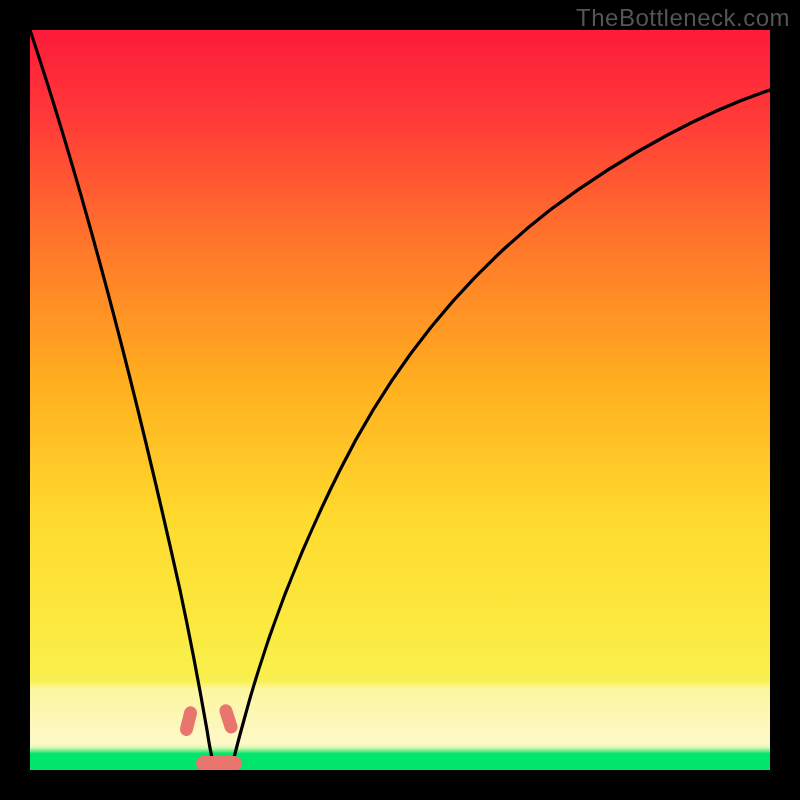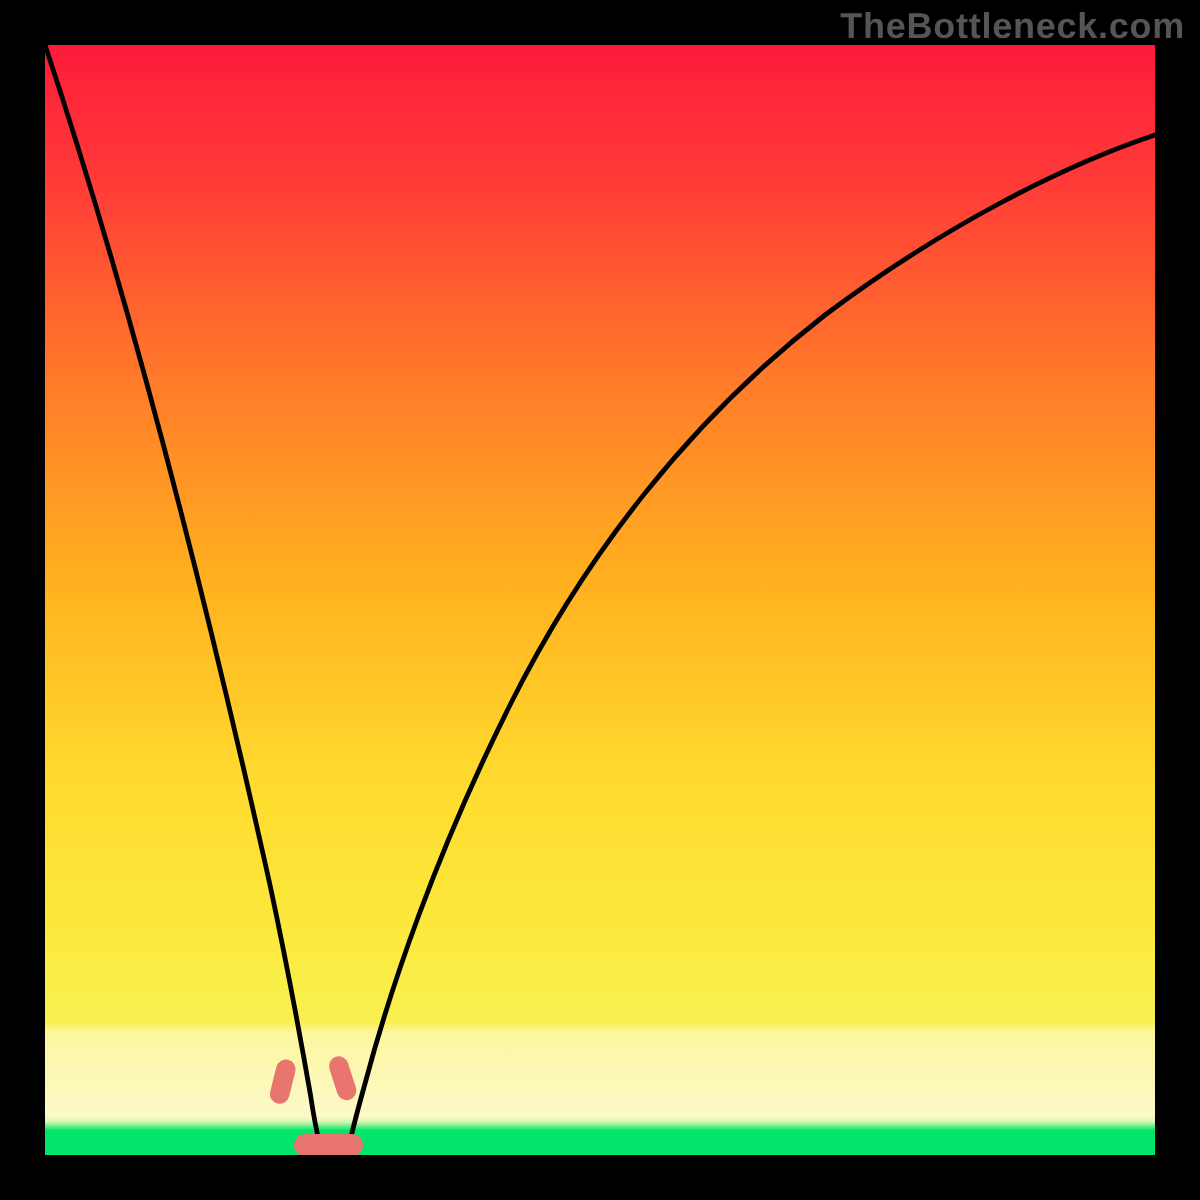--- a/index.html
+++ b/index.html
@@ -32,21 +32,21 @@
   .curve {
     position: absolute;
     inset: 0;
   }
   .watermark {
     position: absolute;
     top: 4px;
     right: 10px;
     color: #555;
     font-size: 24px;
-    font-weight: 700;
+    font-weight: 400;
     letter-spacing: 0.5px;
   }
 </style>
 </head>
 <body>
 
 <div class="frame">
 
   <div class="plot">
 

